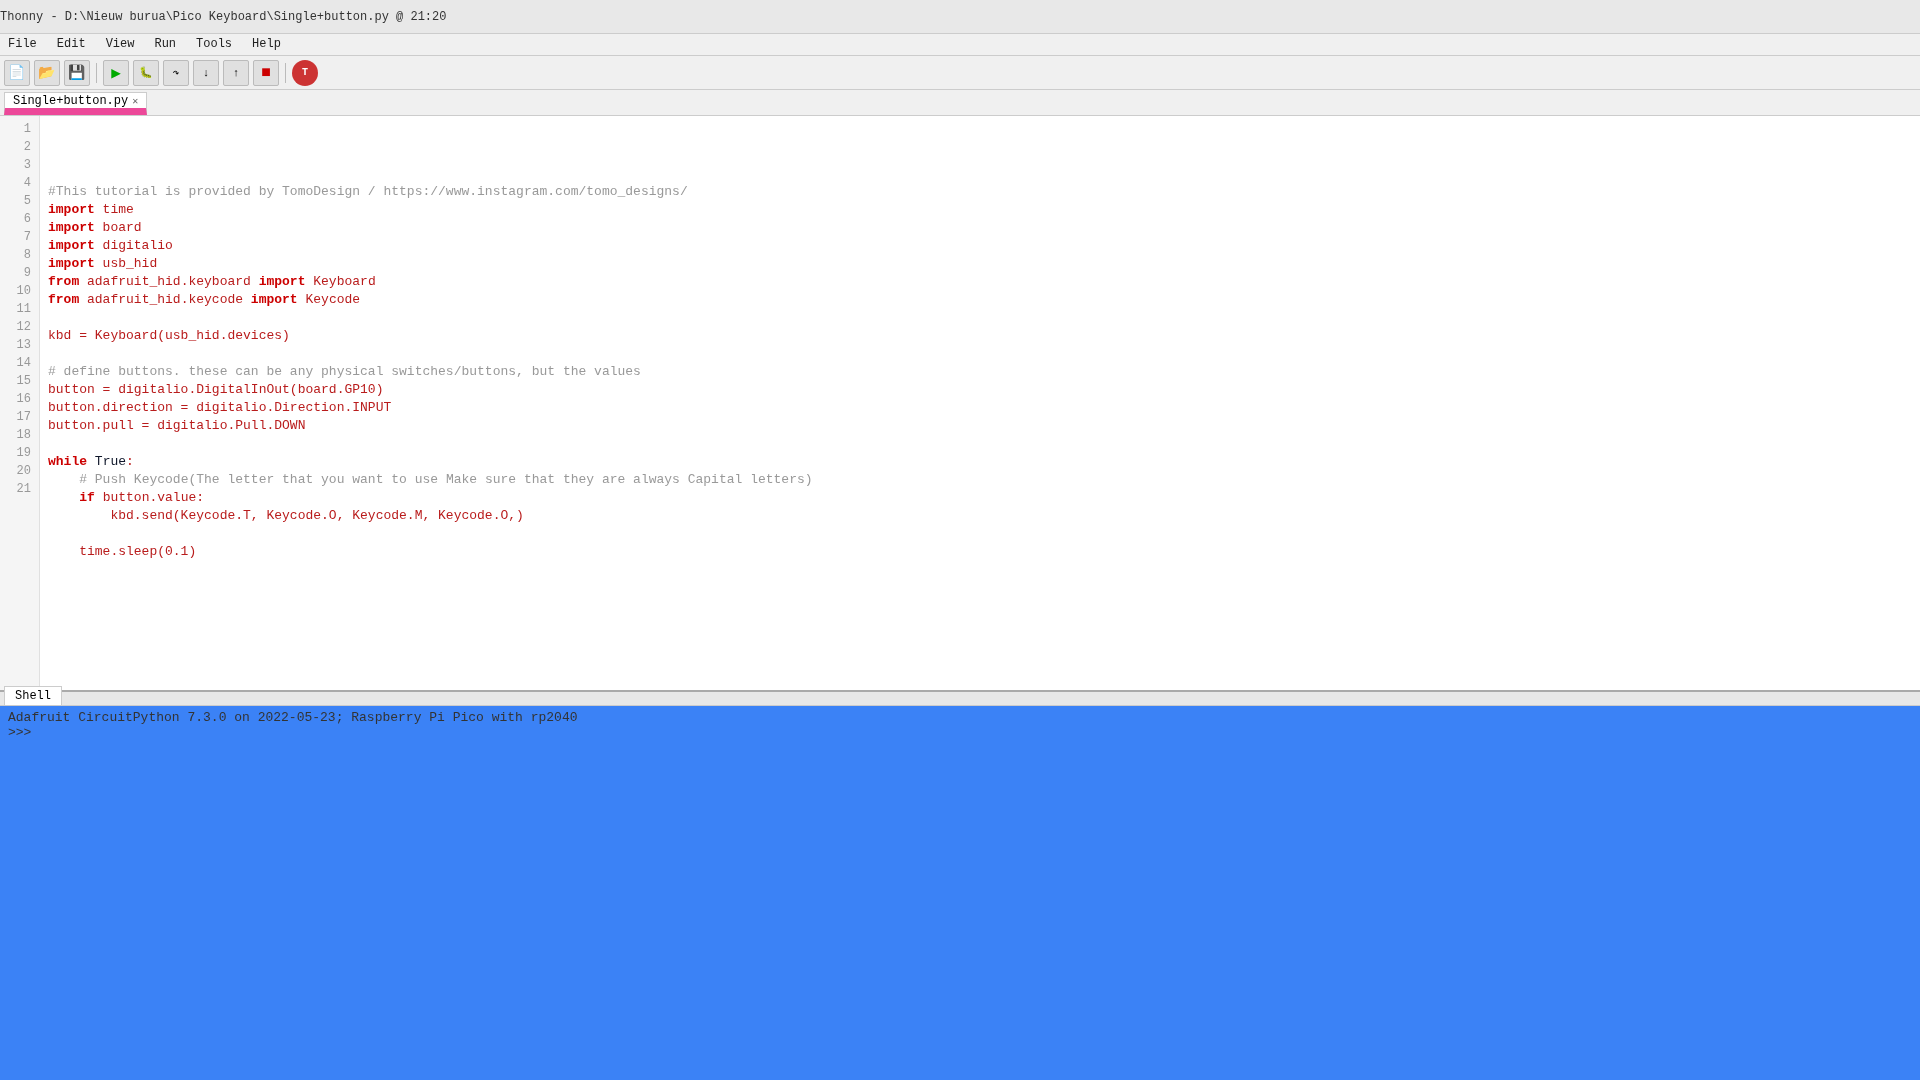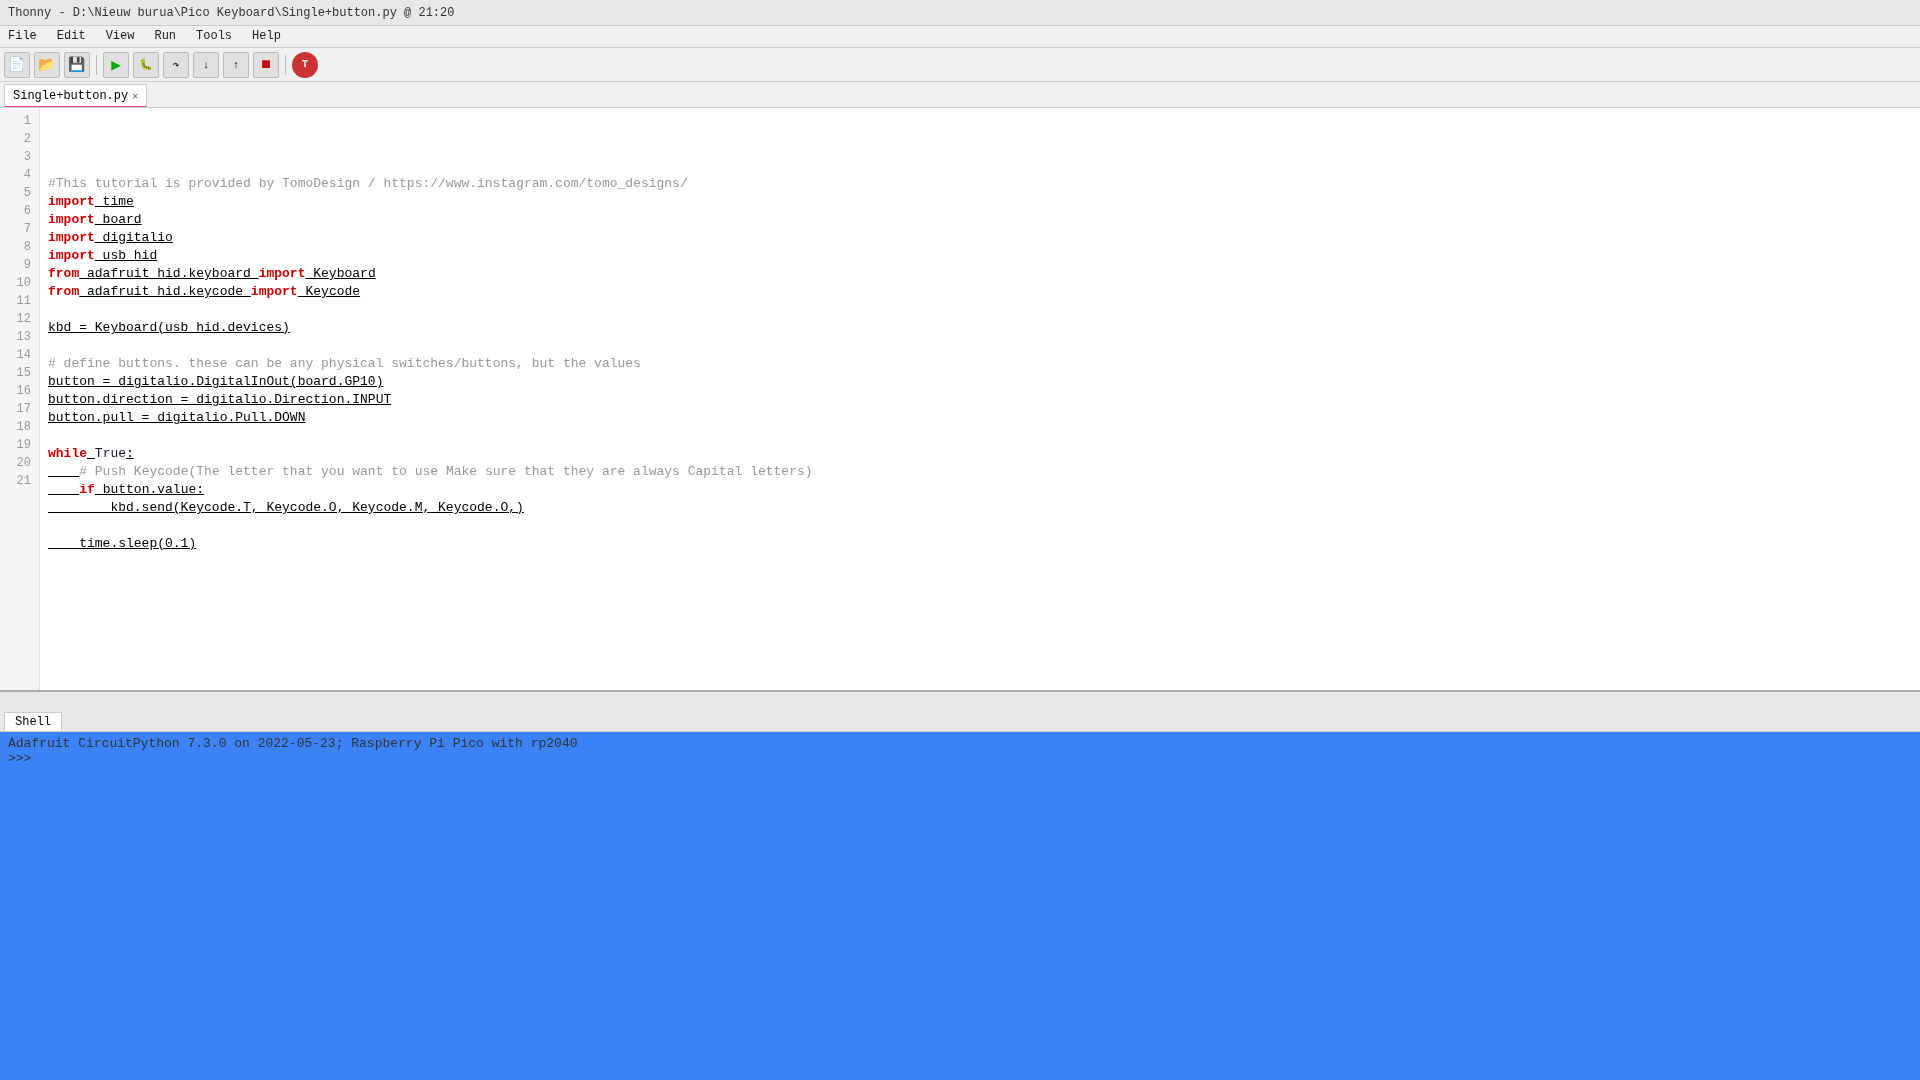--- a/index.html
+++ b/index.html
@@ -11,24 +11,24 @@
       height: 1080px;
       overflow: hidden;
       display: flex;
       flex-direction: column;
     }
 
     
     #title-bar {
       background: #e8e8e8;
       border-bottom: 1px solid #ccc;
-      padding: 3px 8px;
+      padding: 3px 0;
       font-size: 12px;
       color: #333;
-      height: 26px;
+      height: 34px;
       display: flex;
       align-items: center;
     }
 
     
     #menu-bar {
       background: #f0f0f0;
       border-bottom: 1px solid #ccc;
       padding: 2px 4px;
       font-size: 12px;
@@ -98,21 +98,21 @@
       border-bottom: none;
       padding: 2px 8px;
       font-size: 12px;
       cursor: pointer;
       display: flex;
       align-items: center;
       gap: 4px;
     }
     .tab.active {
       background: #ffffff;
-      border-bottom: 1px solid #ec4899;
+      border-bottom: 7px solid #ec4899;
     }
     .tab-close {
       font-size: 10px;
       color: #666;
     }
 
     
     #main-area {
       flex: 1;
       display: flex;
@@ -156,35 +156,35 @@
     }
     .code-line {
       height: 18px;
       line-height: 18px;
     }
 
     
     .kw { color: #cc0000; font-weight: bold; }        
     .kw2 { color: #0f172a; font-weight: normal; }       
     .comment { color: #999999; }                          
-    .normal { color: #000000; text-decoration: underline; }
+    .normal { color: #b91c1c; }
 
     
     #shell-panel {
       height: 390px;
       border-top: 2px solid #aaa;
       display: flex;
       flex-direction: column;
       background: #fff;
     }
     #shell-tab-bar {
       background: #e8e8e8;
       border-bottom: 1px solid #ccc;
       display: flex;
-      height: 40px;
+      height: 14px;
       align-items: flex-end;
       padding: 0 4px;
     }
     .shell-tab {
       background: #fff;
       border: 1px solid #ccc;
       border-bottom: none;
       padding: 2px 10px;
       font-size: 12px;
       cursor: pointer;

